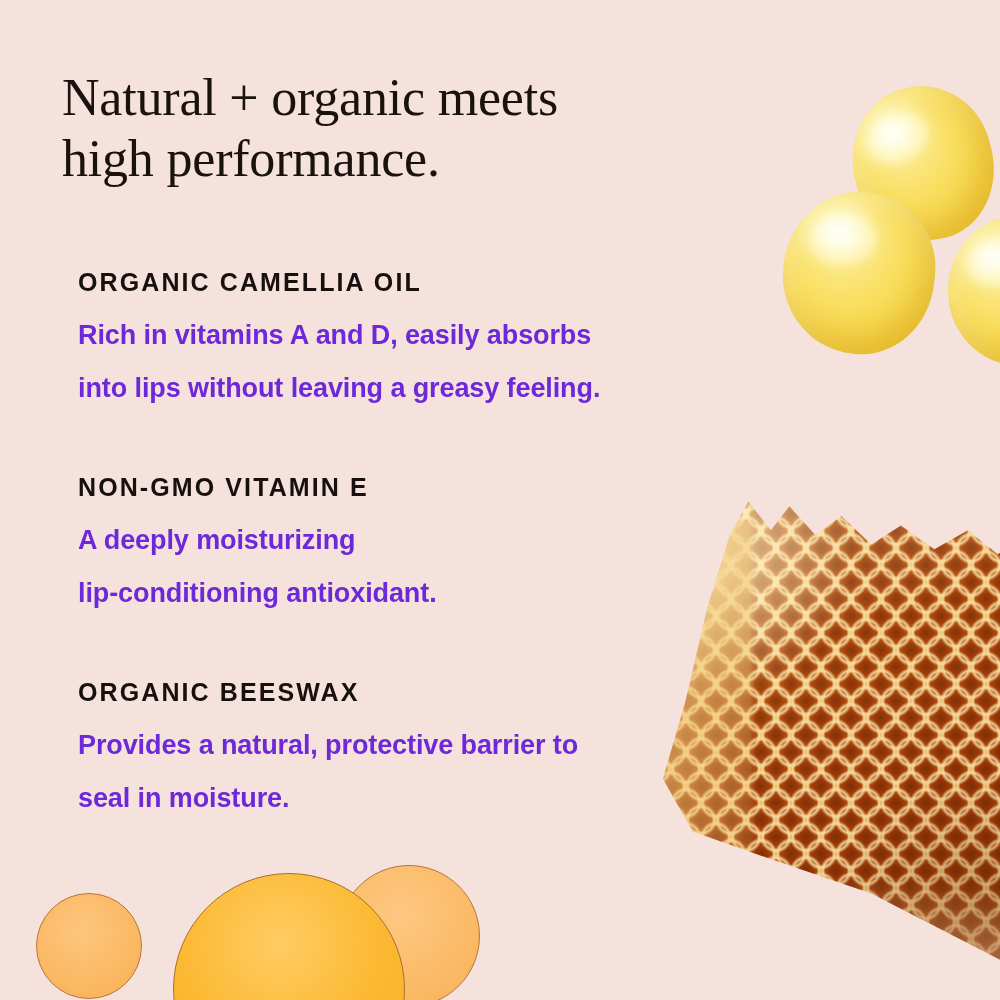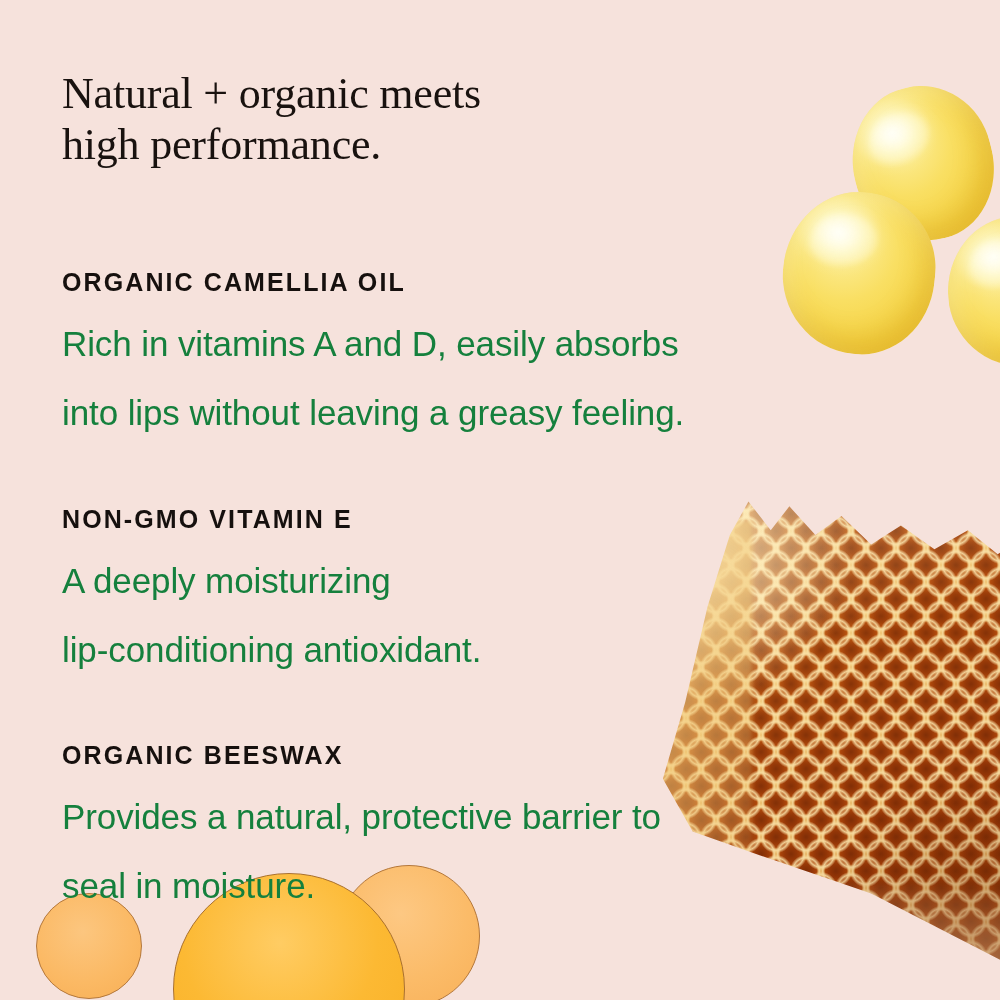--- a/index.html
+++ b/index.html
@@ -180,30 +180,30 @@
   }
 
   #headline {
     position: absolute;
     left: 62px;
     top: 68px;
     width: 680px;
     margin: 0;
     font-family: "Liberation Serif", "DejaVu Serif", serif;
     font-weight: 400;
-    font-size: 44px;
+    font-size: 52px;
     line-height: 1.17;
     letter-spacing: -0.2px;
     color: #19120f;
     white-space: pre-line;
   }
 
   #benefit-list {
     position: absolute;
-    left: 62px;
+    left: 78px;
     top: 268px;
     width: 700px;
     margin: 0;
     padding: 0;
     list-style: none;
   }
   .benefit-item { margin: 0 0 57px 0; }
   .benefit-item:last-child { margin-bottom: 0; }
 
   .benefit-title {
@@ -211,25 +211,25 @@
     font-family: "Liberation Sans", sans-serif;
     font-weight: 700;
     font-size: 25px;
     letter-spacing: 2.1px;
     color: #16100e;
     text-transform: uppercase;
   }
   .benefit-desc {
     margin: 0;
     font-family: "Liberation Sans", sans-serif;
-    font-weight: 400;
-    font-size: 35px;
+    font-weight: 700;
+    font-size: 27px;
     line-height: 1.98;
     letter-spacing: -0.1px;
-    color: #15803d;
+    color: #6d28d9;
     white-space: pre-line;
   }
 </style>
 </head>
 <body>
 
 <div id="poster">
 
   <div class="art-layer">
 

